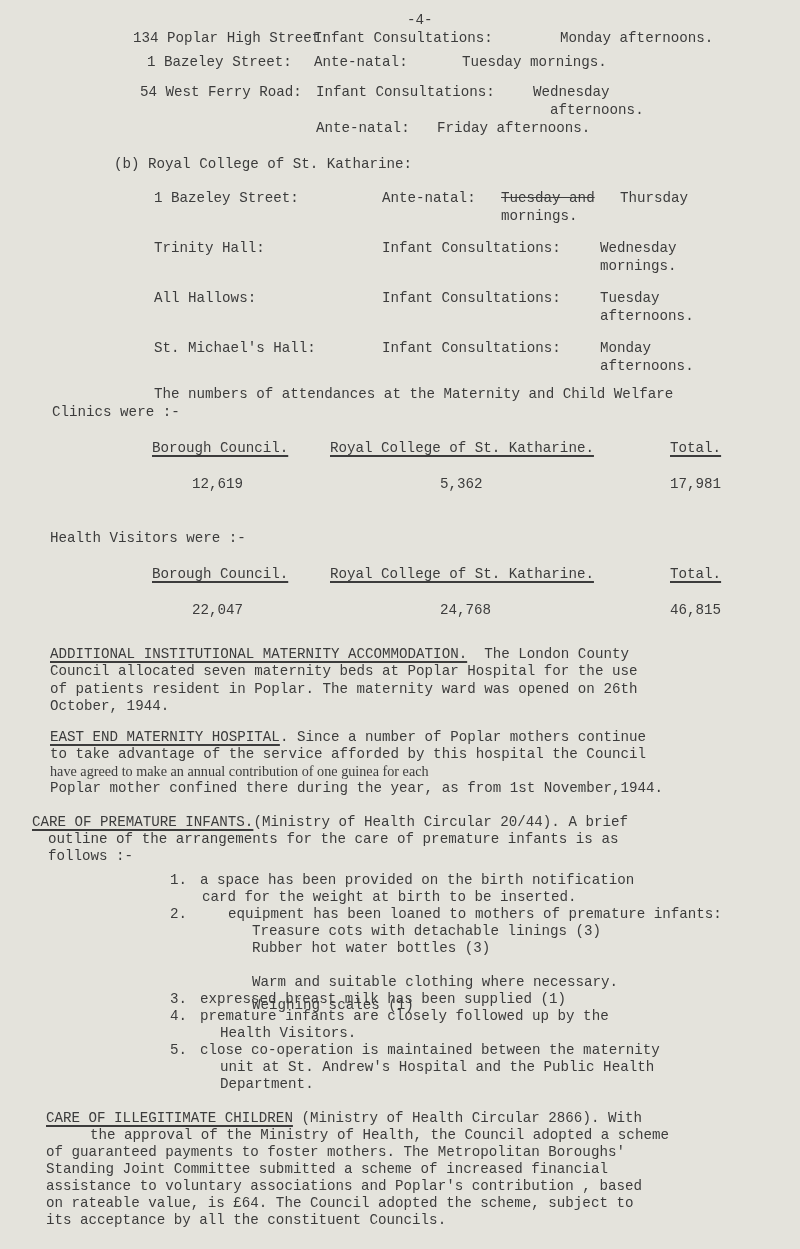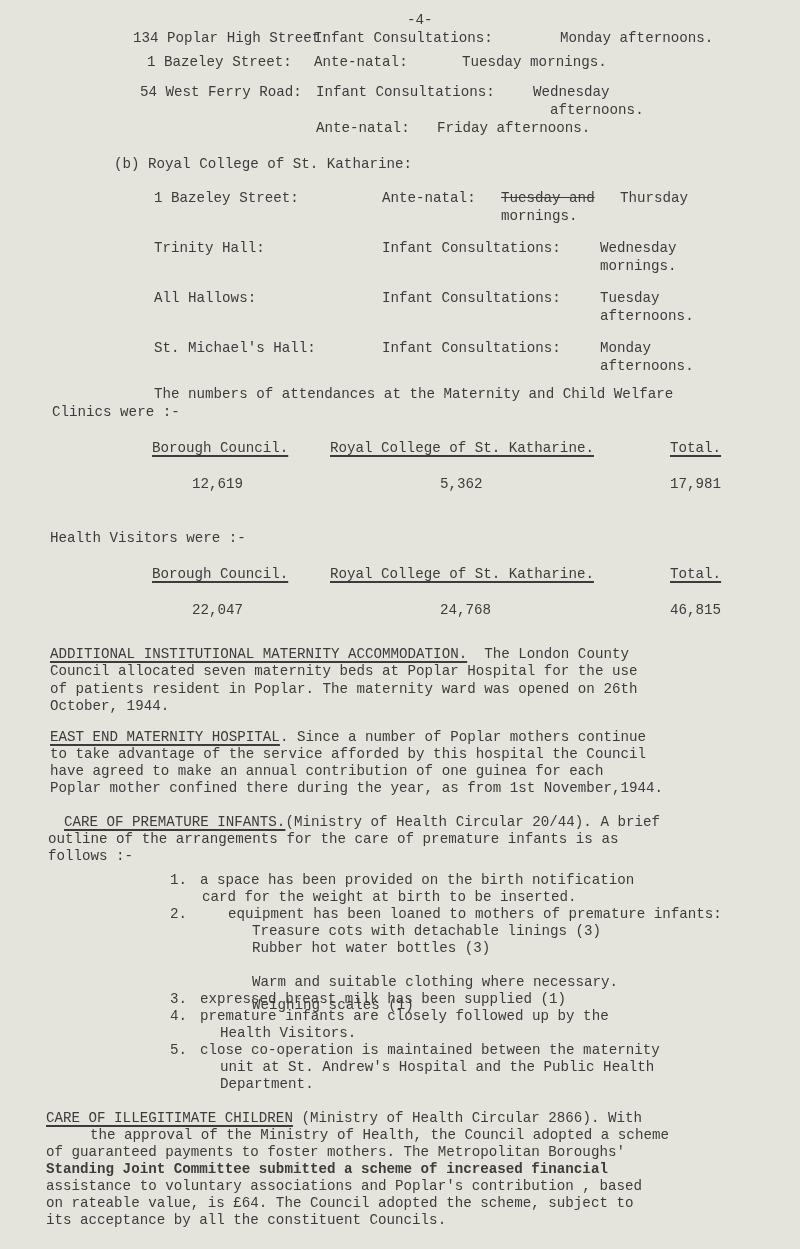--- a/index.html
+++ b/index.html
@@ -83,24 +83,24 @@
   <div class="abs" style="left:440px;top:602px;">24,768</div>
   <div class="abs" style="left:670px;top:602px;">46,815</div>
 
   <div class="abs" style="left:50px;top:646px;"><span class="u">ADDITIONAL INSTITUTIONAL MATERNITY ACCOMMODATION.</span><span>&nbsp;&nbsp;</span><span>The London County</span></div>
   <div class="abs" style="left:50px;top:663px;">Council allocated seven maternity beds at Poplar Hospital for the use</div>
   <div class="abs" style="left:50px;top:681px;">of patients resident in Poplar. The maternity ward was opened on 26th</div>
   <div class="abs" style="left:50px;top:698px;">October, 1944.</div>
 
   <div class="abs" style="left:50px;top:729px;"><span class="u">EAST END MATERNITY HOSPITAL</span><span>. Since a number of Poplar mothers continue</span></div>
   <div class="abs" style="left:50px;top:746px;">to take advantage of the service afforded by this hospital the Council</div>
-  <div class="abs" style="left:50px;top:763px;">have agreed to make an annual contribution of one guinea for each</div>
+  <div class="abs" style="left:50px;top:763px;font-family:Liberation Serif, serif;">have agreed to make an annual contribution of one guinea for each</div>
   <div class="abs" style="left:50px;top:780px;">Poplar mother confined there during the year, as from 1st November,1944.</div>
 
-  <div class="abs" style="left:64px;top:814px;"><span class="u">CARE OF PREMATURE INFANTS.</span><span>(Ministry of Health Circular 20/44). A brief</span></div>
+  <div class="abs" style="left:32px;top:814px;"><span class="u">CARE OF PREMATURE INFANTS.</span><span>(Ministry of Health Circular 20/44). A brief</span></div>
   <div class="abs" style="left:48px;top:831px;">outline of the arrangements for the care of premature infants is as</div>
   <div class="abs" style="left:48px;top:848px;">follows :-</div>
 
   <div class="abs" style="left:170px;top:872px;">1.</div>
   <div class="abs" style="left:200px;top:872px;">a space has been provided on the birth notification</div>
   <div class="abs" style="left:202px;top:889px;">card for the weight at birth to be inserted.</div>
 
   <div class="abs" style="left:170px;top:906px;">2.</div>
   <div class="abs" style="left:200px;top:906px;margin-left:28px;">equipment has been loaned to mothers of premature infants:</div>
   <div class="abs" style="left:252px;top:923px;">Treasure cots with detachable linings (3)</div>
@@ -116,18 +116,18 @@
   <div class="abs" style="left:220px;top:1025px;">Health Visitors.</div>
 
   <div class="abs" style="left:170px;top:1042px;">5.</div>
   <div class="abs" style="left:200px;top:1042px;">close co-operation is maintained between the maternity</div>
   <div class="abs" style="left:220px;top:1059px;">unit at St. Andrew's Hospital and the Public Health</div>
   <div class="abs" style="left:220px;top:1076px;">Department.</div>
 
   <div class="abs" style="left:46px;top:1110px;"><span class="u">CARE OF ILLEGITIMATE CHILDREN</span><span> (Ministry of Health Circular 2866). With</span></div>
   <div class="abs" style="left:46px;top:1127px;margin-left:44px;">the approval of the Ministry of Health, the Council adopted a scheme</div>
   <div class="abs" style="left:46px;top:1144px;">of guaranteed payments to foster mothers. The Metropolitan Boroughs'</div>
-  <div class="abs" style="left:46px;top:1161px;font-weight:bold;">Standing Joint Committee submitted a scheme of increased financial</div>
+  <div class="abs" style="left:46px;top:1161px;">Standing Joint Committee submitted a scheme of increased financial</div>
   <div class="abs" style="left:46px;top:1178px;">assistance to voluntary associations and Poplar's contribution , based</div>
   <div class="abs" style="left:46px;top:1195px;">on rateable value, is £64. The Council adopted the scheme, subject to</div>
   <div class="abs" style="left:46px;top:1212px;">its acceptance by all the constituent Councils.</div>
 
 </div>
 
 </body></html>

